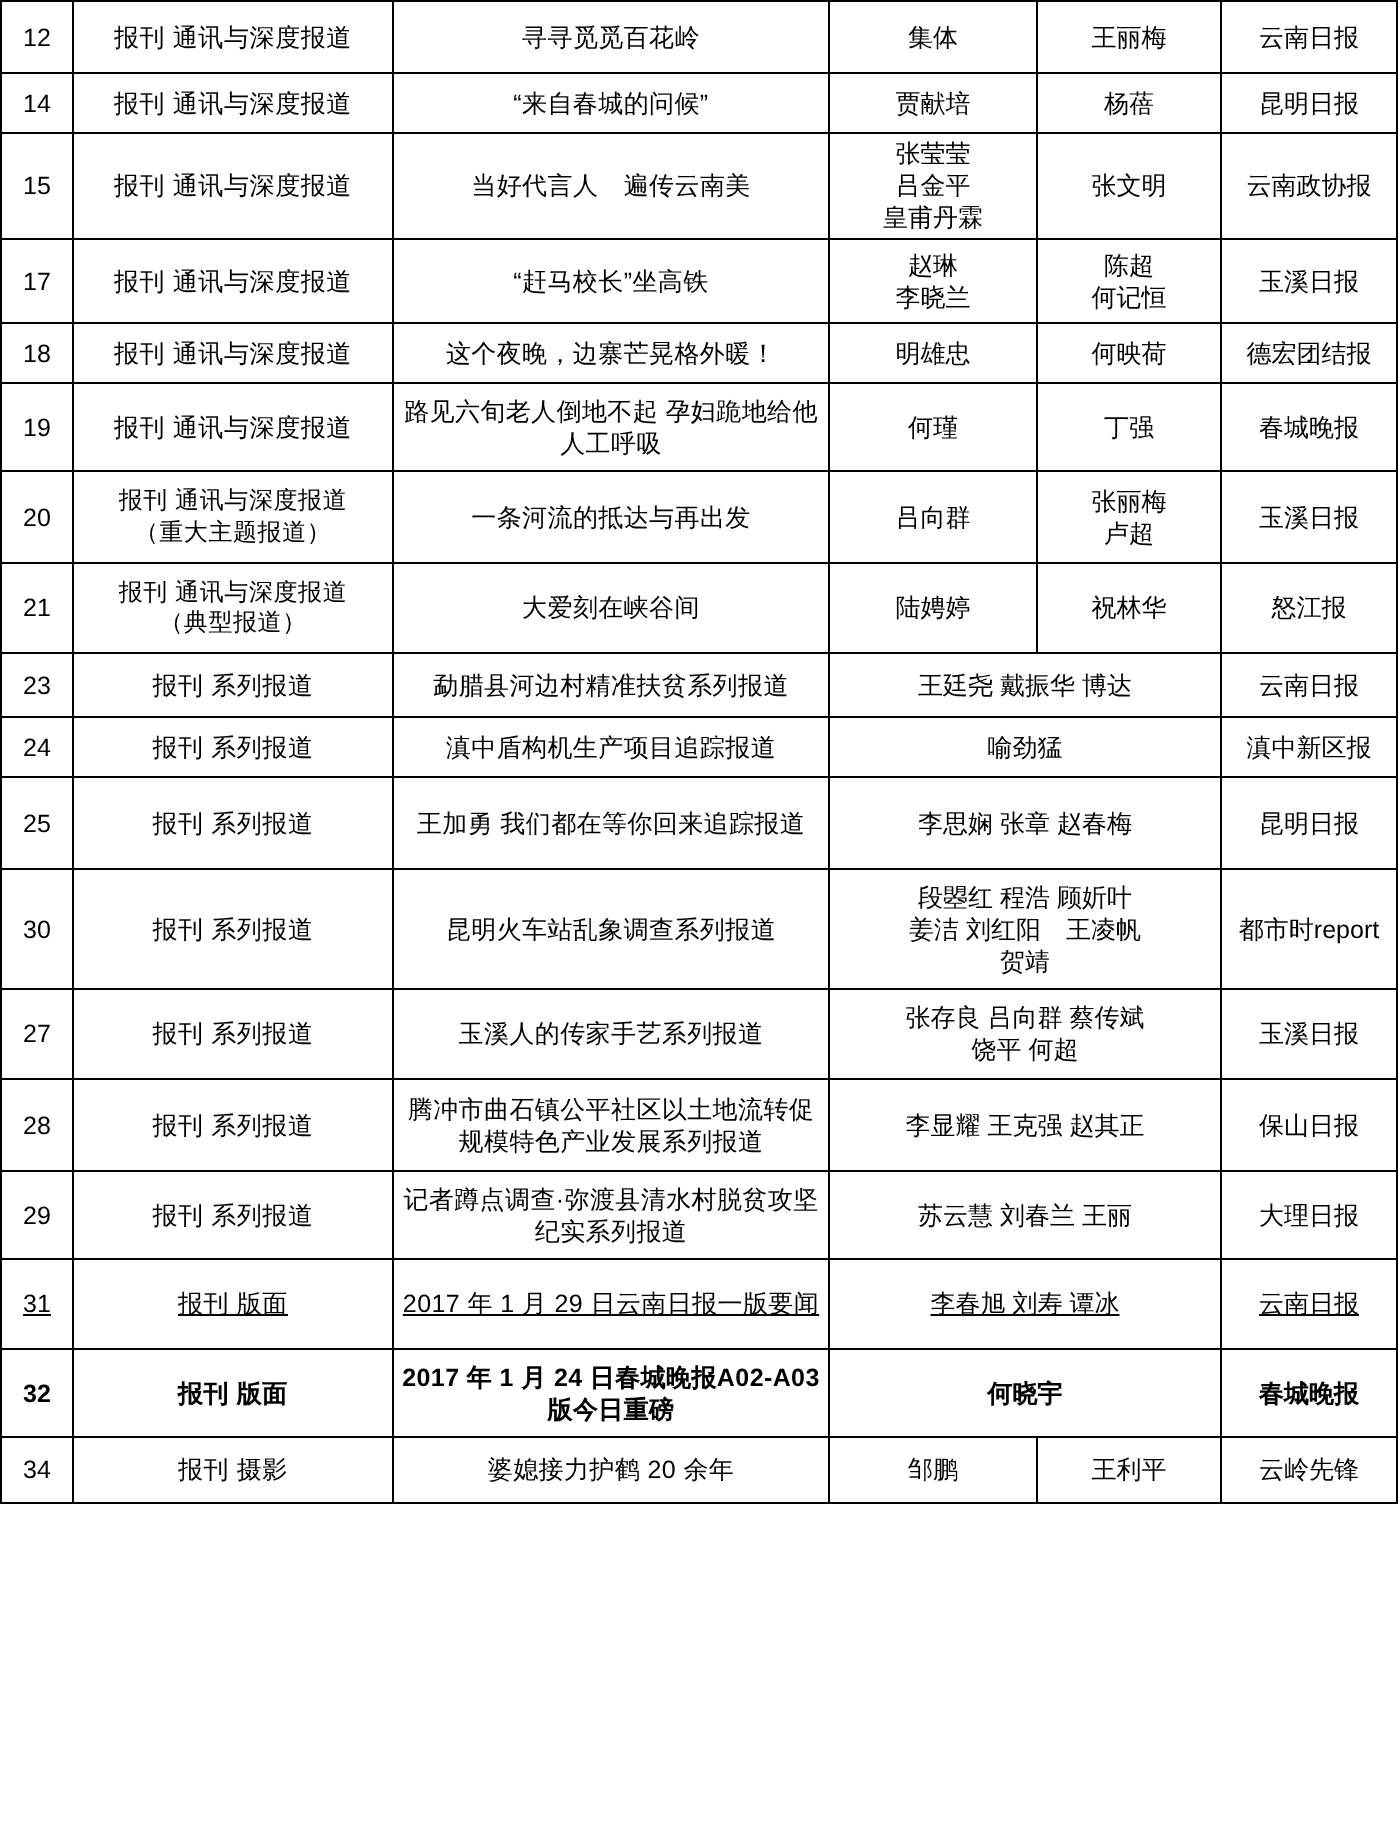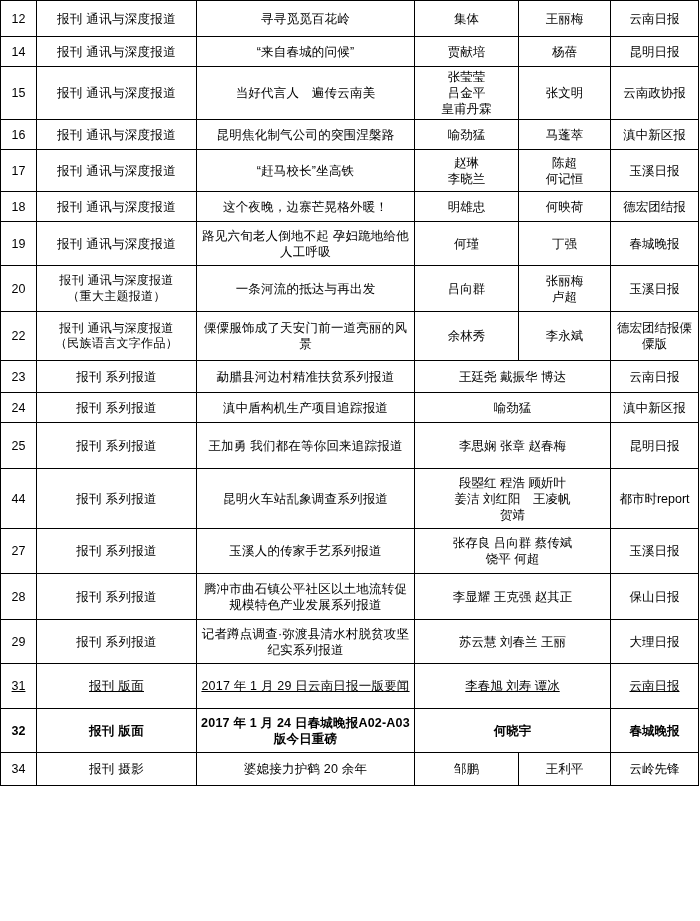--- a/index.html
+++ b/index.html
@@ -92,28 +92,20 @@
           <td class="cat">报刊 通讯与深度报道</td>
           <td class="title">当好代言人　遍传云南美</td>
           <td class="author">
             <span class="line">张莹莹</span>
             <span class="line">吕金平</span>
             <span class="line">皇甫丹霖</span>
           </td>
           <td class="editor">张文明</td>
           <td class="unit">云南政协报</td>
         </tr>
-        <tr style="height: 30px;">
-          <td class="no">16</td>
-          <td class="cat">报刊 通讯与深度报道</td>
-          <td class="title">昆明焦化制气公司的突围涅槃路</td>
-          <td class="author">喻劲猛</td>
-          <td class="editor">马蓬萃</td>
-          <td class="unit">滇中新区报</td>
-        </tr>
         <tr style="height: 42px;">
           <td class="no">17</td>
           <td class="cat">报刊 通讯与深度报道</td>
           <td class="title">“赶马校长”坐高铁</td>
           <td class="author">
             <span class="line">赵琳</span>
             <span class="line">李晓兰</span>
           </td>
           <td class="editor">
             <span class="line">陈超</span>
@@ -144,30 +136,30 @@
             <span class="sub">（重大主题报道）</span>
           </td>
           <td class="title">一条河流的抵达与再出发</td>
           <td class="author">吕向群</td>
           <td class="editor">
             <span class="line">张丽梅</span>
             <span class="line">卢超</span>
           </td>
           <td class="unit">玉溪日报</td>
         </tr>
-        <tr style="height: 49px;">
-          <td class="no">22</td>
+        <tr style="height: 45px;">
+          <td class="no">21</td>
           <td class="cat">
             <span class="sub">报刊 通讯与深度报道</span>
-            <span class="sub">（民族语言文字作品）</span>
-          </td>
-          <td class="title">傈僳服饰成了天安门前一道亮丽的风景</td>
-          <td class="author">余林秀</td>
-          <td class="editor">李永斌</td>
-          <td class="unit">德宏团结报傈僳版</td>
+            <span class="sub">（典型报道）</span>
+          </td>
+          <td class="title">大爱刻在峡谷间</td>
+          <td class="author">陆娉婷</td>
+          <td class="editor">祝林华</td>
+          <td class="unit">怒江报</td>
         </tr>
         <tr style="height: 32px;">
           <td class="no">23</td>
           <td class="cat">报刊 系列报道</td>
           <td class="title">勐腊县河边村精准扶贫系列报道</td>
           <td class="author" colspan="2">王廷尧 戴振华 博达</td>
           <td class="unit">云南日报</td>
         </tr>
         <tr style="height: 30px;">
           <td class="no">24</td>
@@ -177,21 +169,21 @@
           <td class="unit">滇中新区报</td>
         </tr>
         <tr style="height: 46px;">
           <td class="no">25</td>
           <td class="cat">报刊 系列报道</td>
           <td class="title">王加勇 我们都在等你回来追踪报道</td>
           <td class="author" colspan="2">李思娴 张章 赵春梅</td>
           <td class="unit">昆明日报</td>
         </tr>
         <tr style="height: 60px;">
-          <td class="no">44</td>
+          <td class="no">30</td>
           <td class="cat">报刊 系列报道</td>
           <td class="title">昆明火车站乱象调查系列报道</td>
           <td class="author" colspan="2">
             <span class="line">段曌红 程浩 顾妡叶</span>
             <span class="line">姜洁 刘红阳　王凌帆</span>
             <span class="line">贺靖</span>
           </td>
           <td class="unit">都市时report</td>
         </tr>
         <tr style="height: 45px; padding-left: 19px;">

